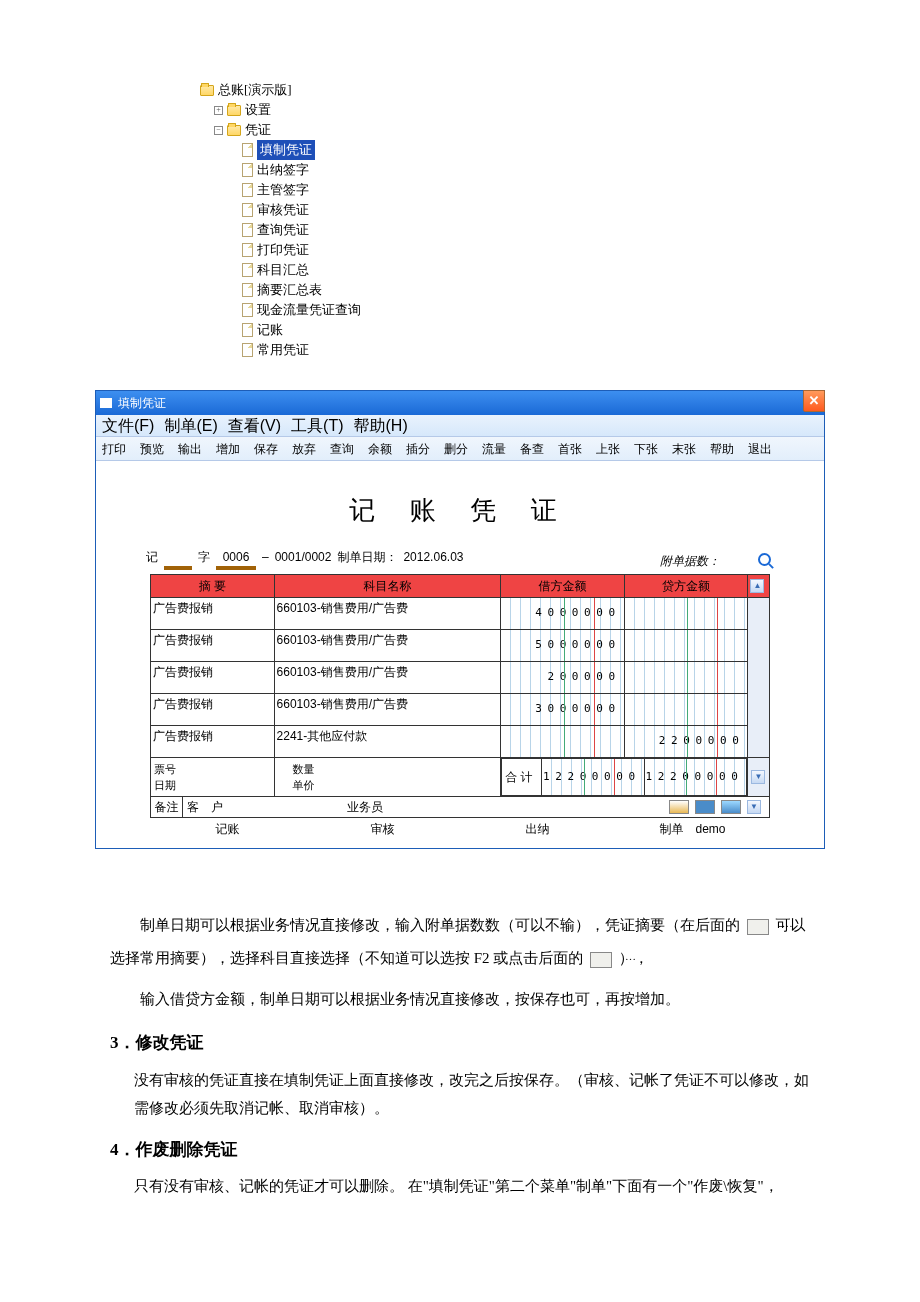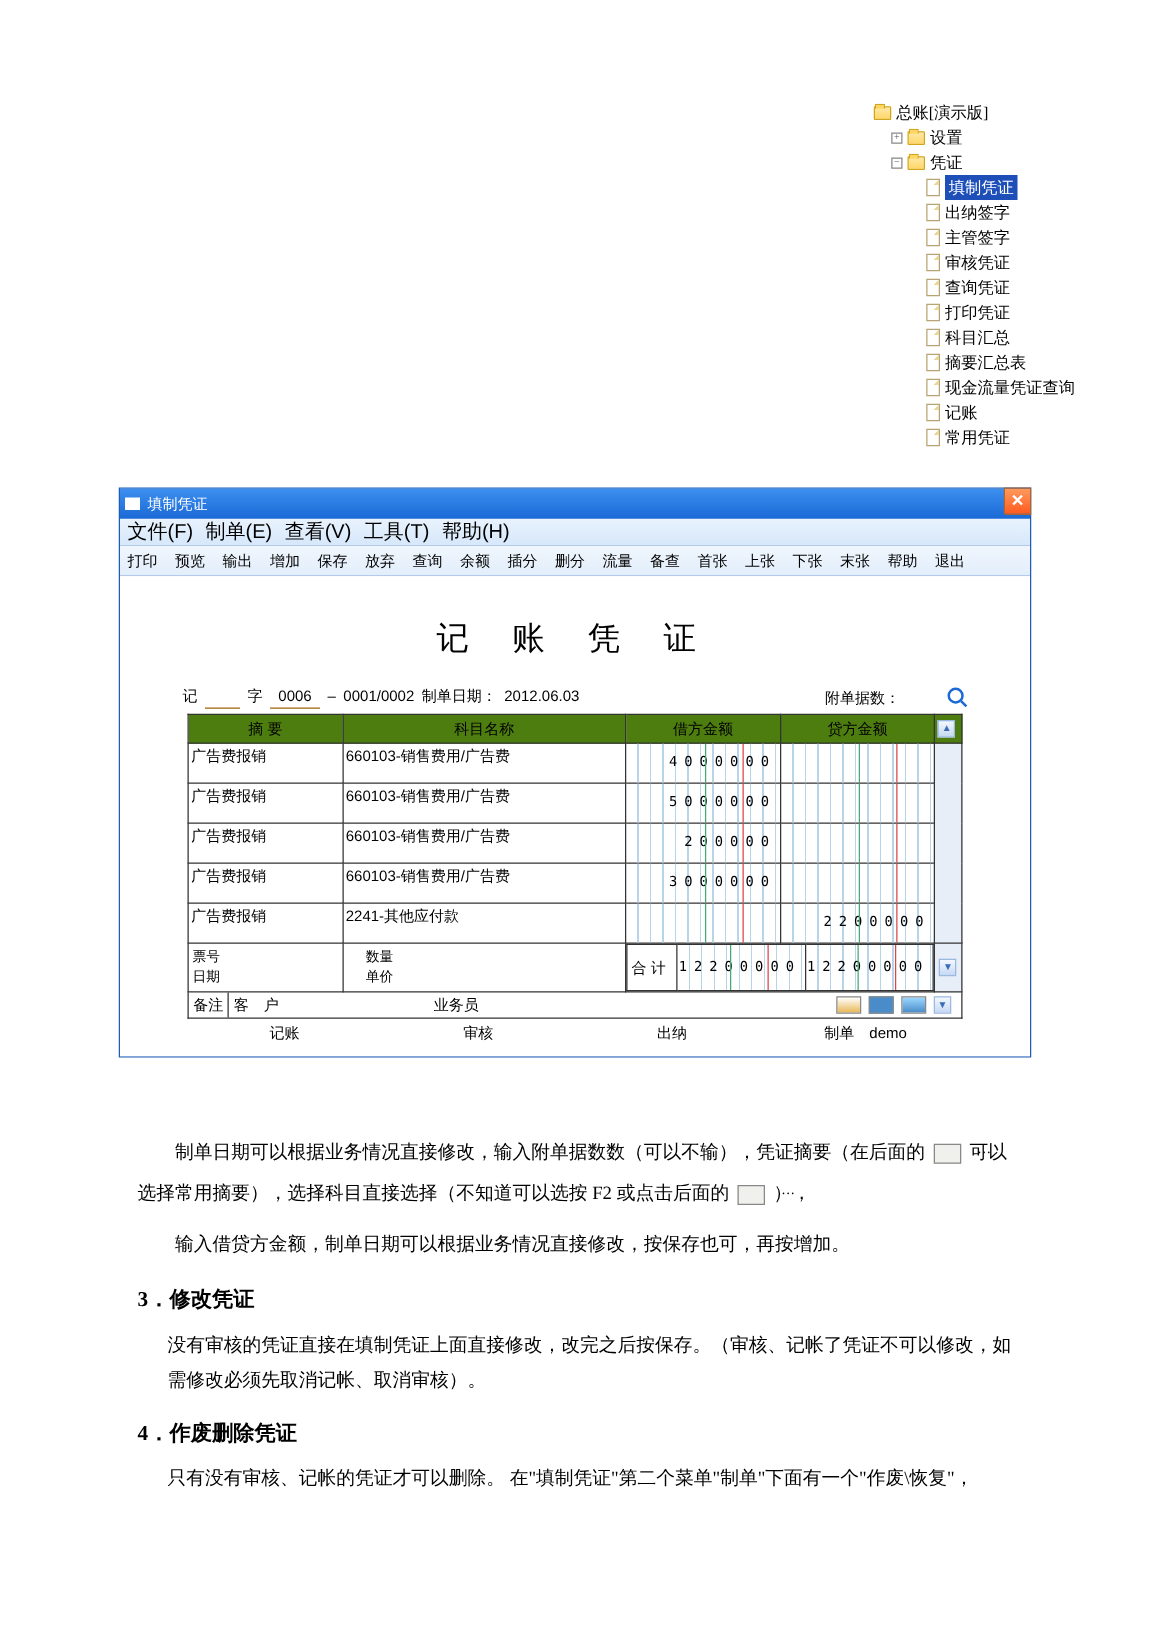--- a/index.html
+++ b/index.html
@@ -1,17 +1,17 @@
 <!DOCTYPE html>
 <html><head>
   <meta charset="utf-8">
   <style>
     * { box-sizing: border-box; margin: 0; padding: 0; }
     body { font-family: "SimSun", "宋体", serif; font-size: 14px; background: #fff; width: 920px; padding: 80px 60px 40px 60px; line-height: 1.5; }
-    .tree-section { display: flex; align-items: flex-end; margin-bottom: 30px; justify-content: flex-end; }
+    .tree-section { display: flex; align-items: flex-end; margin-bottom: 30px; }
     .tree { margin-left: 140px; }
     .tree-row { display: flex; align-items: center; height: 20px; font-size: 13px; }
     .folder-icon { width: 14px; height: 11px; background: linear-gradient(#ffe9a8, #ffd766); border: 1px solid #d4a51a; border-radius: 1px; margin-right: 4px; position: relative; }
     .folder-icon::before { content: ''; position: absolute; top: -3px; left: 0; width: 6px; height: 3px; background: #ffd766; border: 1px solid #d4a51a; border-bottom: none; border-radius: 1px 1px 0 0; }
     .file-icon { width: 11px; height: 14px; background: #fff; border: 1px solid #b8a472; margin-right: 4px; position: relative; }
     .file-icon::before { content: ''; position: absolute; top: 0; right: 0; width: 4px; height: 4px; background: linear-gradient(135deg, #fff 50%, #e8d898 50%); }
     .expand-box { width: 9px; height: 9px; border: 1px solid #888; display: flex; align-items: center; justify-content: center; font-size: 8px; line-height: 1; margin-right: 4px; color: #555; cursor: pointer; }
     .tree-indent-1 { margin-left: 14px; }
     .tree-indent-2 { margin-left: 42px; }
     .tree-selected { background: #1e4fb8; color: #fff; padding: 0 3px; }
@@ -21,27 +21,27 @@
     .title-bar-icon { width: 12px; height: 10px; background: #fff; margin-right: 6px; }
     .close-btn { position: absolute; right: -1px; top: -1px; width: 22px; height: 22px; background: linear-gradient(#ff9a5c, #ff5a1f); border: 1px solid #a63; color: #fff; display: flex; align-items: center; justify-content: center; font-weight: bold; font-size: 13px; cursor: pointer; border-radius: 0 0 0 2px; }
     .menu-bar { height: 22px; background: linear-gradient(#e9f2fd, #d6e8fb); display: flex; align-items: center; padding: 0 6px; gap: 10px; border-bottom: 1px solid #b5c9e8; }
     .menu-item { cursor: pointer; font-size: 16px; }
     .toolbar { height: 24px; background: linear-gradient(#f0f6fd, #e2eefb); display: flex; align-items: center; padding: 0 6px; gap: 14px; border-bottom: 1px solid #b5c9e8; }
     .tool-btn { cursor: pointer; font-size: 12px; }
     .voucher-body { background: #fff; padding: 30px 20px 10px 20px; }
     .v-title { text-align: center; font-size: 26px; font-family: "KaiTi", "楷体", serif; letter-spacing: 14px; margin-bottom: 18px; }
     .v-header { display: flex; align-items: flex-end; font-size: 12px; margin-bottom: 4px; padding: 0 30px; }
     .v-h-left { flex: 1; display: flex; align-items: baseline; gap: 6px; }
-    .v-h-left .blank { display: inline-block; min-width: 28px; border-bottom: 1px solid #a16207; text-align: center; }
-    .v-h-right { display: flex; align-items: center; gap: 4px; }
+    .v-h-left .blank { display: inline-block; min-width: 28px; border-bottom: 4px solid #a16207; text-align: center; }
+    .v-h-right { display: flex; align-items: center; gap: 4px; font-style: italic; }
     .mag-icon { width: 16px; height: 16px; display: inline-block; position: relative; }
     .mag-icon::before { content: ''; position: absolute; width: 9px; height: 9px; border: 2px solid #1a69d6; border-radius: 50%; top: 0; left: 0; }
     .mag-icon::after { content: ''; position: absolute; width: 6px; height: 2px; background: #1a69d6; transform: rotate(45deg); bottom: 2px; right: 0; }
     .v-table { width: 620px; margin: 0 auto; border-collapse: collapse; border: 1px solid #333; }
-    .v-table th { border: 1px solid #333; font-weight: normal; font-size: 12px; padding: 2px; text-align: center; background: #4d7c0f; }
+    .v-table th { border: 1px solid #333; font-weight: normal; font-size: 12px; padding: 2px; text-align: center; background: #ef4444; }
     .v-table td { border: 1px solid #333; font-size: 12px; padding: 0; height: 32px; vertical-align: top; }
     .col-summary { width: 120px; }
     .col-account { width: 220px; }
     .col-amt { width: 120px; }
     .cell-text { padding: 1px 2px; font-size: 12px; }
     .amt-cell { position: relative; height: 100%; display: flex; align-items: center; justify-content: flex-end; font-family: monospace; font-size: 11px; letter-spacing: 5.6px; padding-right: 3px; background: repeating-linear-gradient(to right, transparent 0, transparent 9px, #b8d4e8 9px, #b8d4e8 10px); }
     .amt-cell::before { content: ''; position: absolute; top: 0; bottom: 0; right: 29px; width: 1px; background: #d44; }
     .amt-cell::after { content: ''; position: absolute; top: 0; bottom: 0; right: 59px; width: 1px; background: #4a7; }
     .scroll-col { width: 16px; background: #e8eef8; }
     .scroll-up, .scroll-down { width: 14px; height: 14px; background: linear-gradient(#f4f8ff,#c6d9f3); border: 1px solid #9bb8e0; display: flex; align-items: center; justify-content: center; font-size: 8px; color: #3a6db5; cursor: pointer; }

